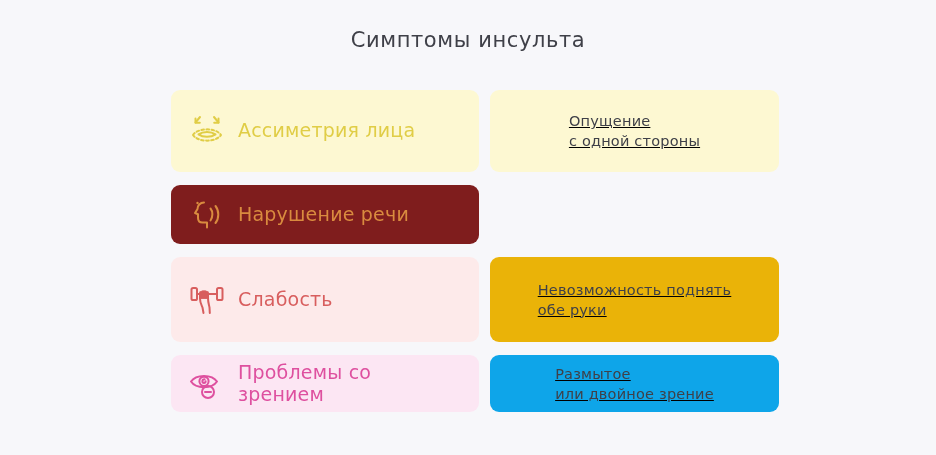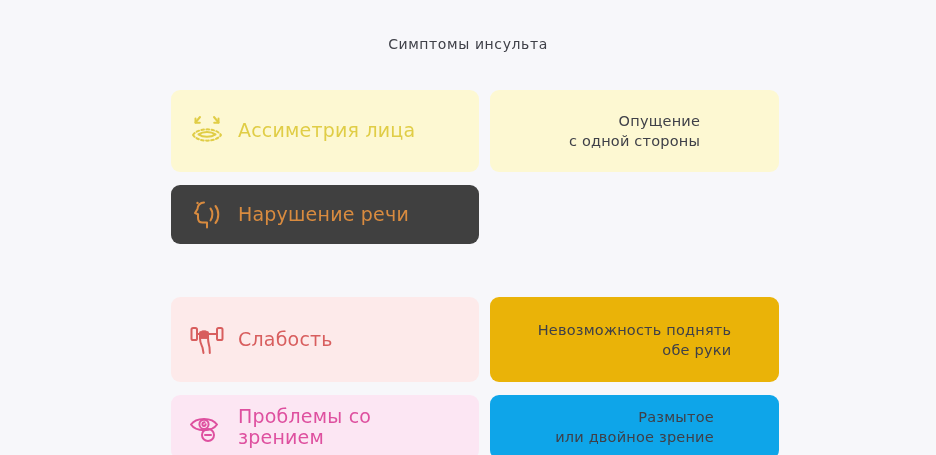--- a/index.html
+++ b/index.html
@@ -15,24 +15,24 @@
   }
   .page {
     position: relative;
     width: 936px;
     height: 455px;
     background: #f7f7fa;
   }
   .page-title {
     position: absolute;
     left: 0;
-    top: 36px;
+    top: 28px;
     width: 936px;
     text-align: center;
-    font-size: 14px;
+    font-size: 21px;
     font-weight: 400;
     letter-spacing: 0.6px;
     color: #3f4048;
     font-family: "DejaVu Sans", sans-serif;
   }
   .grid {
     position: absolute;
     left: 171px;
     top: 90px;
     width: 608px;
@@ -49,26 +49,27 @@
     align-items: center;
   }
   .card-left {
     width: 308px;
     padding-left: 14px;
     gap: 9px;
   }
   .card-right {
     width: 289px;
     justify-content: center;
-    text-align: right;
+    text-align: left;
+    text-decoration: underline;
   }
   .r0 .card { height: 82px; }
   .r1 .card { height: 59px; }
-  .r2 .card { height: 85px; margin-top: 40px; }
-  .r3 .card { height: 64px; }
+  .r2 .card { height: 85px; }
+  .r3 .card { height: 57px; }
 
   .icon {
     flex: 0 0 auto;
     width: 44px;
     height: 44px;
     display: flex;
     align-items: center;
     justify-content: center;
   }
   .icon svg {
@@ -116,21 +117,21 @@
         </span>
         <span class="label" style="color:#e0cd46">Ассиметрия лица</span>
       </div>
       <div class="card card-right" style="background:#fdf8d2">
         <span class="desc">Опущение
 с одной стороны</span>
       </div>
     </div>
 
     <div class="row r1">
-      <div class="card card-left" style="background:#404040">
+      <div class="card card-left" style="background:#7f1d1d">
         <span class="icon">
           <svg viewBox="0 0 40 40" fill="none" stroke="#d98b3f" stroke-width="2" stroke-linecap="round" stroke-linejoin="round">
             <circle cx="10.5" cy="8" r="1.2" fill="#d98b3f" stroke="none"></circle>
             <path d="M17 7.5 C13 7.5, 10.5 10.5, 10.5 14 L8 18 L11 19.2 L11 23 C11 25.6, 12.6 27.5, 15.5 27.5 L20 27.5
                      L20 32.5"></path>
             <path d="M23.5 13.5 C26 16.5, 26 22, 23.5 25.5"></path>
             <path d="M28.5 11 C32.2 15.5, 32.2 23.5, 28.5 28"></path>
           </svg>
         </span>
         <span class="label" style="color:#d98b3f">Нарушение речи</span>

